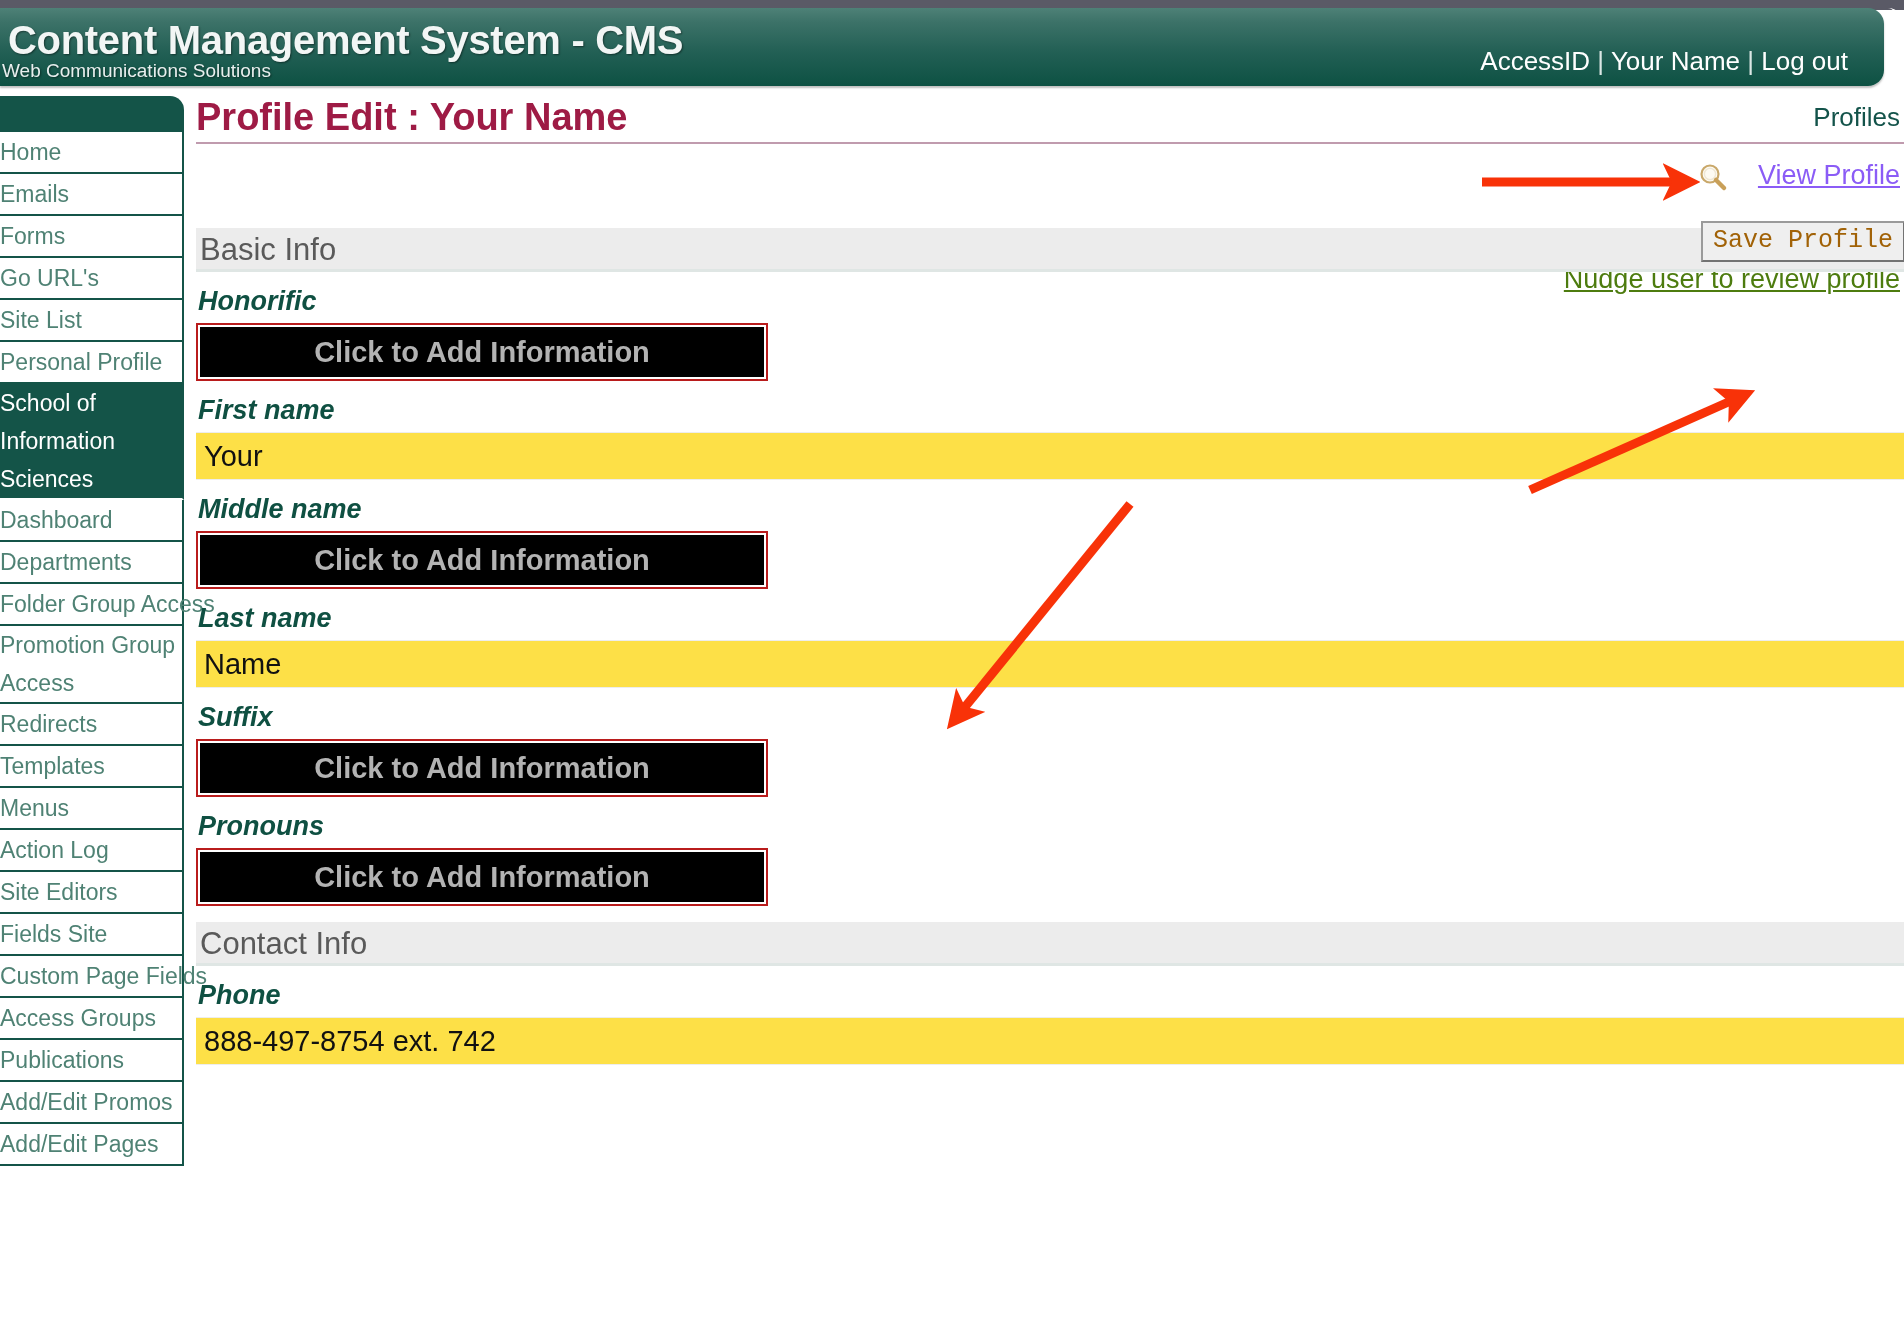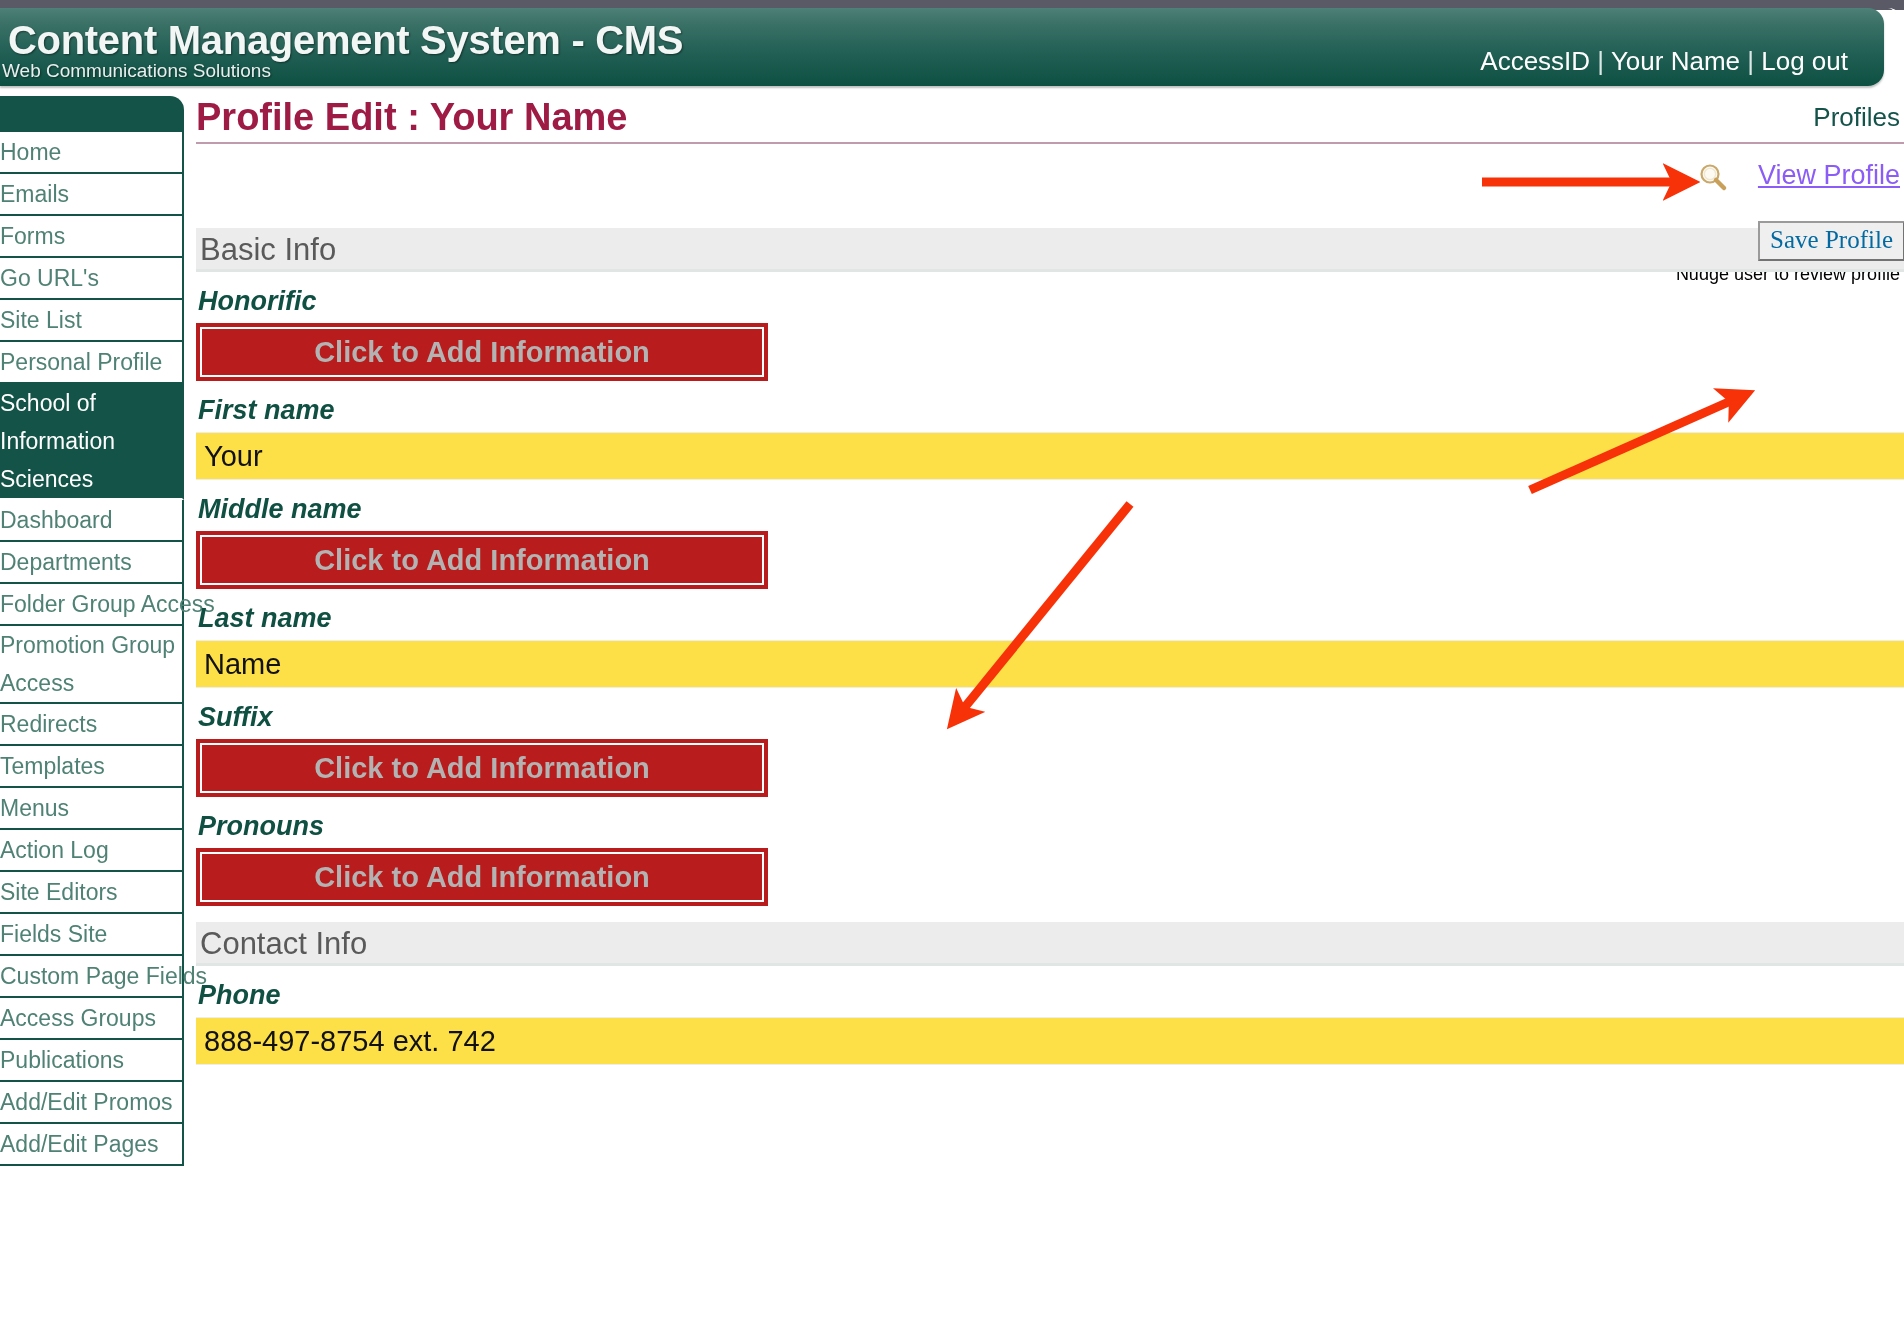--- a/index.html
+++ b/index.html
@@ -109,21 +109,21 @@
   #view-profile{
     position:absolute;right:4px;top:6px;
     font-size:27px;color:#8b5cf6;text-decoration:underline;cursor:pointer;
     white-space:nowrap;
   }
   #mag-icon{
     position:absolute;right:176px;top:8px;width:30px;height:30px;
   }
   #nudge-link{
     position:absolute;right:4px;top:110px;
-    font-size:18px;color:#000000;cursor:pointer;
+    font-size:27px;color:#4d7c0f;text-decoration:underline;cursor:pointer;
     white-space:nowrap;
   }
 
   
   .section-bar{
     position:relative;
     box-sizing:border-box;
     width:1708px;height:44px;
     background:#ececec;
     border-bottom:3px solid #dfe6e4;
@@ -133,35 +133,35 @@
     position:absolute;left:4px;top:4px;
     font-size:31px;font-weight:normal;color:#5a5a5a;
   }
   #save-profile{
     position:absolute;right:-1px;top:-7px;
     box-sizing:border-box;
     padding:3px 10px 5px 10px;
     background:#efefef;
     border:2px solid #737373;
     border-top-color:#9a9a9a;border-left-color:#9a9a9a;
-    font-size:25px;color:#0369a1;
-    font-family:Liberation Serif, serif;
+    font-size:25px;color:#a16207;
+    font-family:Liberation Mono, monospace;
     cursor:pointer;
     white-space:nowrap;
   }
 
   .field-label{
     font-size:27px;font-weight:bold;font-style:italic;color:#0f5042;
     margin:14px 0 6px 2px;
   }
   .placeholder-box{
     box-sizing:border-box;
     width:572px;height:58px;
-    background:#b91c1c;
-    border:4px solid #b91c1c;
+    background:#000000;
+    border:2px solid #b91c1c;
     box-shadow:inset 0 0 0 2px #ffffff;
     display:flex;align-items:center;justify-content:center;
     font-size:29px;font-weight:bold;color:#b3b3b3;
     cursor:pointer;
     user-select:none;
   }
   .value-box{
     box-sizing:border-box;
     width:1708px;height:48px;
     background:#fde047;

